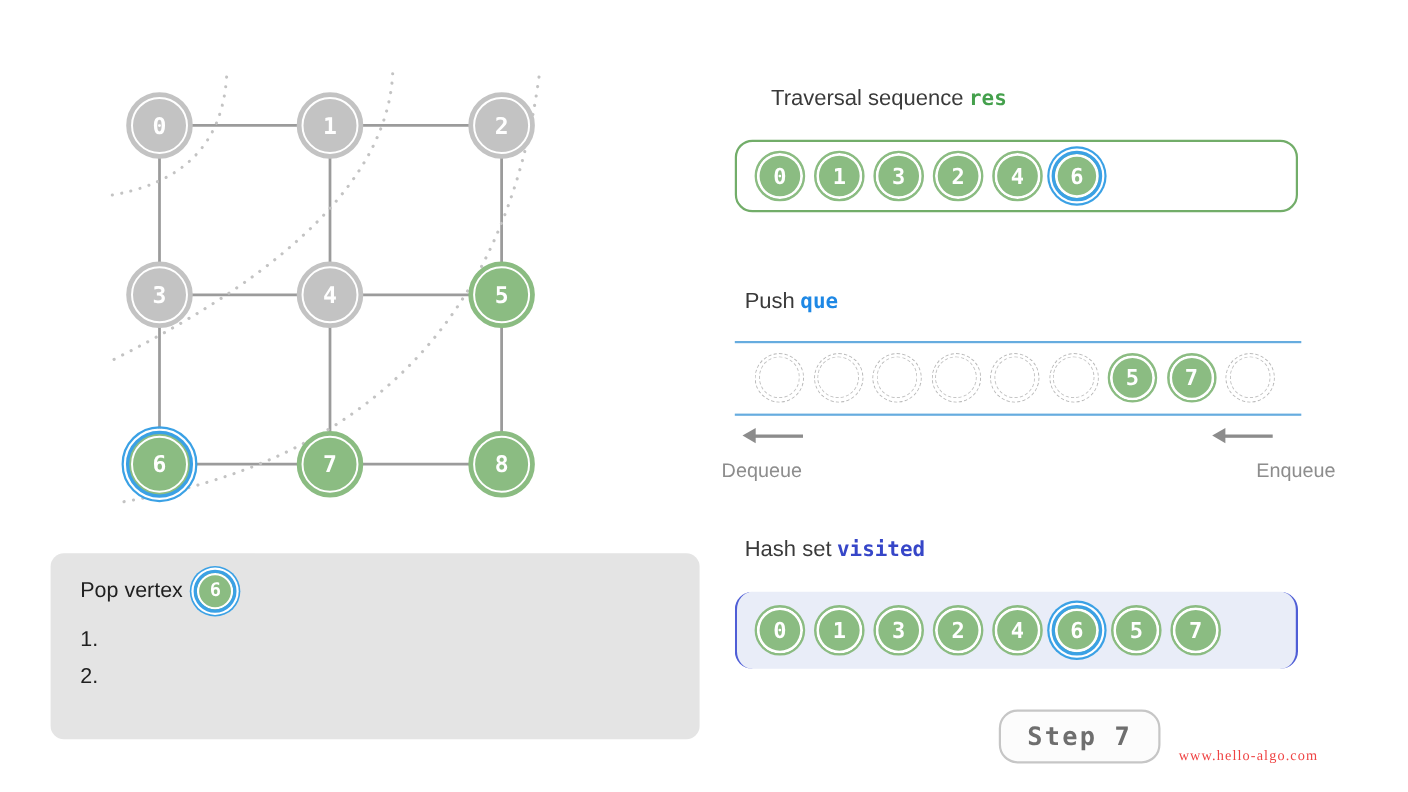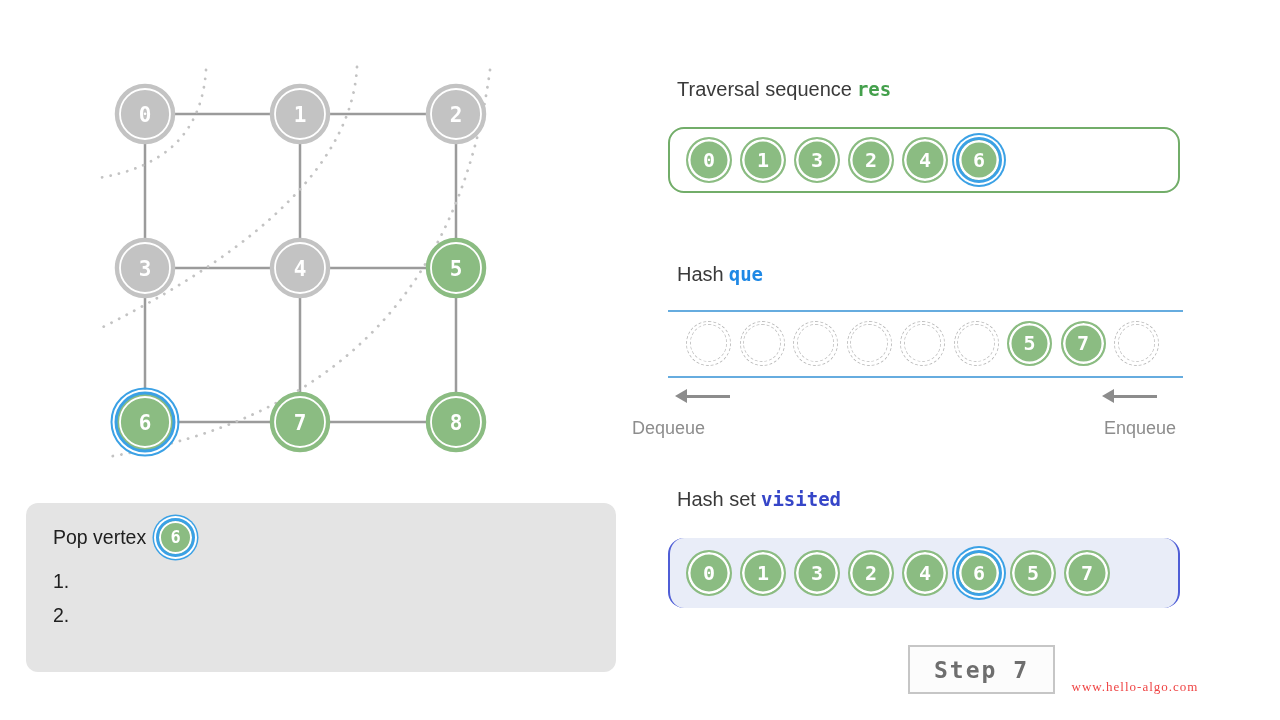--- a/index.html
+++ b/index.html
@@ -37,34 +37,34 @@
   
   .q-line{position:absolute;left:668px;width:515px;height:2px;background:#66acdf;}
   .q-row{position:absolute;left:686px;top:320px;height:46px;display:flex;gap:8.5px;align-items:center;}
   .arrow{position:absolute;width:56px;height:14px;}
   .arrow .shaft{position:absolute;left:9px;right:1px;top:5.5px;height:3px;background:#8c8c8c;}
   .arrow .head{position:absolute;left:0;top:0;width:0;height:0;
         border-top:7px solid transparent;border-bottom:7px solid transparent;
         border-right:12px solid #8c8c8c;}
   .q-lbl{position:absolute;font-size:18px;color:#8d8d8d;white-space:nowrap;}
   
-  .explain{position:absolute;left:26px;top:503px;width:590px;height:169px;box-sizing:border-box;
+  .explain{position:absolute;left:46px;top:503px;width:590px;height:169px;box-sizing:border-box;
         background:#e4e4e4;border-radius:12px;padding:13px 30px 0 27px;color:#202020;}
   .ex-line1{display:flex;align-items:center;gap:10px;font-size:19.5px;height:42px;margin-bottom:9px;}
   .badge{box-sizing:border-box;width:39px;height:39px;border-radius:50%;flex:none;
         background:var(--c-green);border:3px solid var(--c-blue);
         box-shadow:inset 0 0 0 2px #fff,0 0 0 2px #fff,0 0 0 3.5px var(--c-blue);
         color:#fff;font-family:"DejaVu Sans Mono",monospace;font-weight:bold;font-size:17px;
         display:flex;align-items:center;justify-content:center;}
   .ex-li{display:flex;font-size:19.5px;line-height:29px;margin-bottom:5px;}
   .ex-li .num{width:38px;flex:none;}
   .ex-li code{font-family:"DejaVu Sans Mono",monospace;font-weight:bold;font-size:18px;}
   
   .step{position:absolute;left:908px;top:645px;width:147px;height:49px;box-sizing:border-box;
-        border:2px solid #c6c6c6;border-radius:0;background:#fcfcfc;
+        border:2px solid #c6c6c6;border-radius:17px;background:#fcfcfc;
         display:flex;align-items:center;justify-content:center;
         font-family:"DejaVu Sans Mono",monospace;font-weight:bold;font-size:23px;
         color:#6e6e6e;letter-spacing:2px;}
   .watermark{position:absolute;left:1030px;top:679px;width:210px;text-align:center;
         font-family:Liberation Serif, serif;font-size:13px;color:#ef4444;letter-spacing:1px;}
 </style>
 </head>
 <body>
 
 <div class="stage">
@@ -140,34 +140,34 @@
       <span class="badge">6</span>
     </div>
     <div class="ex-li">
       <span class="num">1.</span>
     </div>
     <div class="ex-li">
       <span class="num">2.</span>
     </div>
   </div>
 
-  <div class="sec-h" style="left:677px;top:78px;">
+  <div class="sec-h" style="left:701px;top:78px;">
     <span>Traversal sequence</span><code class="c-res">res</code>
   </div>
   <div class="res-box" id="res-row">
       <div class="chip">0</div>
       <div class="chip">1</div>
       <div class="chip">3</div>
       <div class="chip">2</div>
       <div class="chip">4</div>
       <div class="chip hl">6</div>
     </div>
 
   <div class="sec-h" style="left:677px;top:263px;">
-    <span>Hash</span><code class="c-que">que</code>
+    <span>Push</span><code class="c-que">que</code>
   </div>
   <div class="q-line" style="top:310px;"></div>
   <div class="q-row" id="queue-row">
       <div class="slot"></div>
       <div class="slot"></div>
       <div class="slot"></div>
       <div class="slot"></div>
       <div class="slot"></div>
       <div class="slot"></div>
       <div class="chip q">5</div>
@@ -176,22 +176,22 @@
     </div>
   <div class="q-line" style="top:376px;"></div>
   <div class="arrow" style="left:675px;top:389px;">
     <span class="head"></span>
     <span class="shaft"></span>
   </div>
   <div class="arrow" style="left:1102px;top:389px;">
     <span class="head"></span>
     <span class="shaft"></span>
   </div>
-  <div class="q-lbl" style="left:632px;top:418px;">Dequeue</div>
-  <div class="q-lbl" style="left:1104px;top:418px;">Enqueue</div>
+  <div class="q-lbl" style="left:656px;top:418px;">Dequeue</div>
+  <div class="q-lbl" style="left:1142px;top:418px;">Enqueue</div>
 
   <div class="sec-h" style="left:677px;top:488px;">
     <span>Hash set</span><code class="c-visited">visited</code>
   </div>
   <div class="visited-box" id="visited-row">
       <div class="chip">0</div>
       <div class="chip">1</div>
       <div class="chip">3</div>
       <div class="chip">2</div>
       <div class="chip">4</div>

